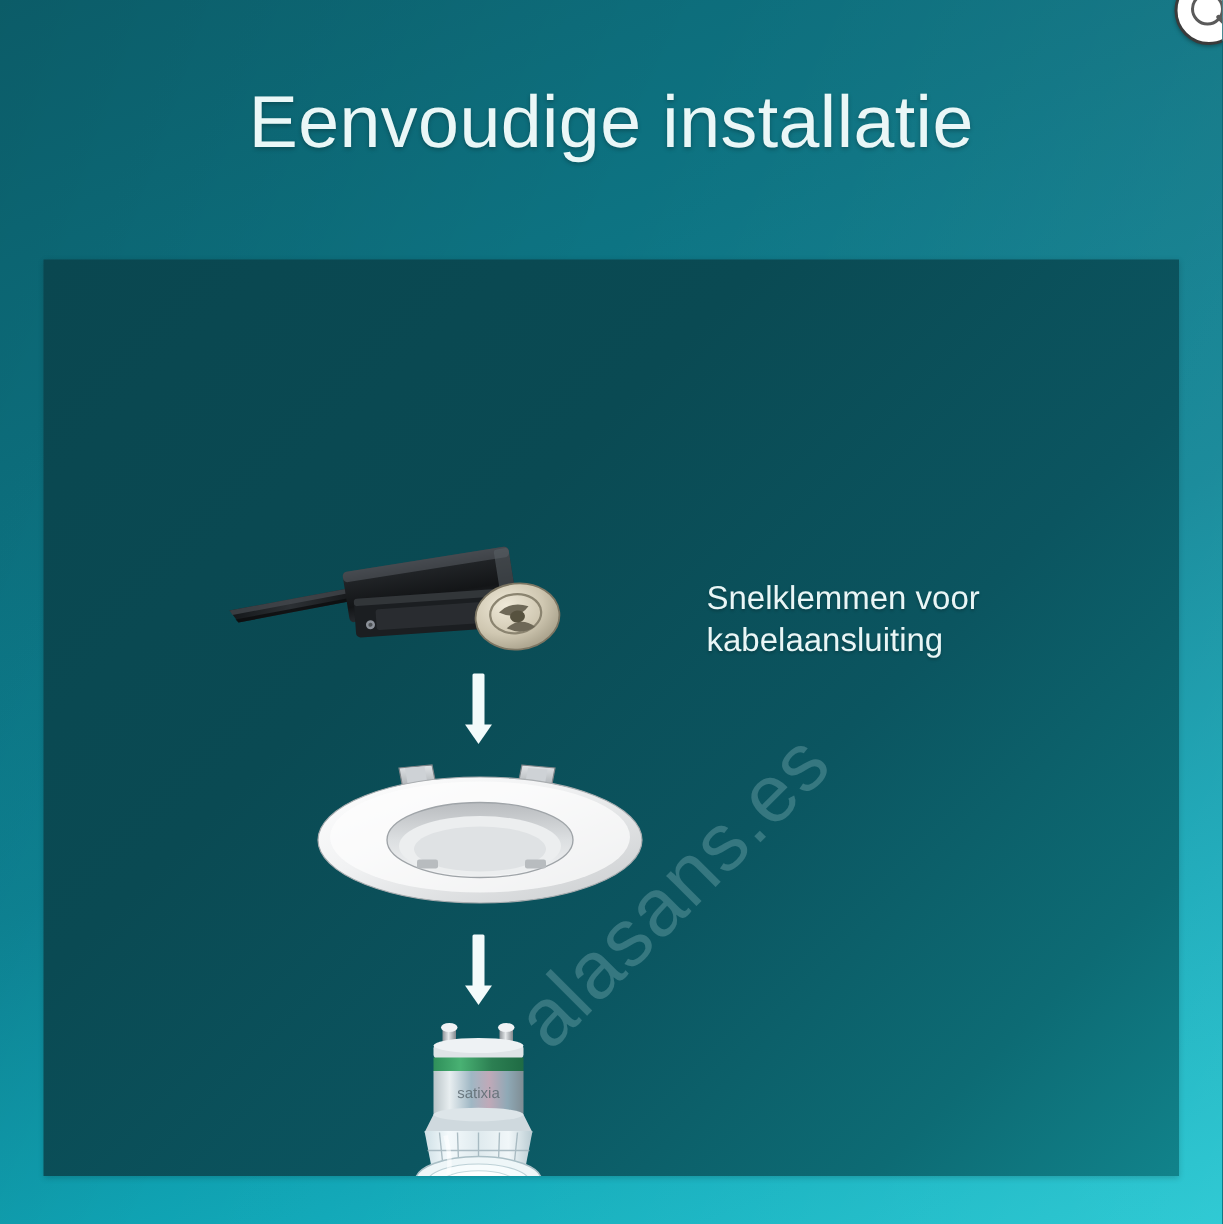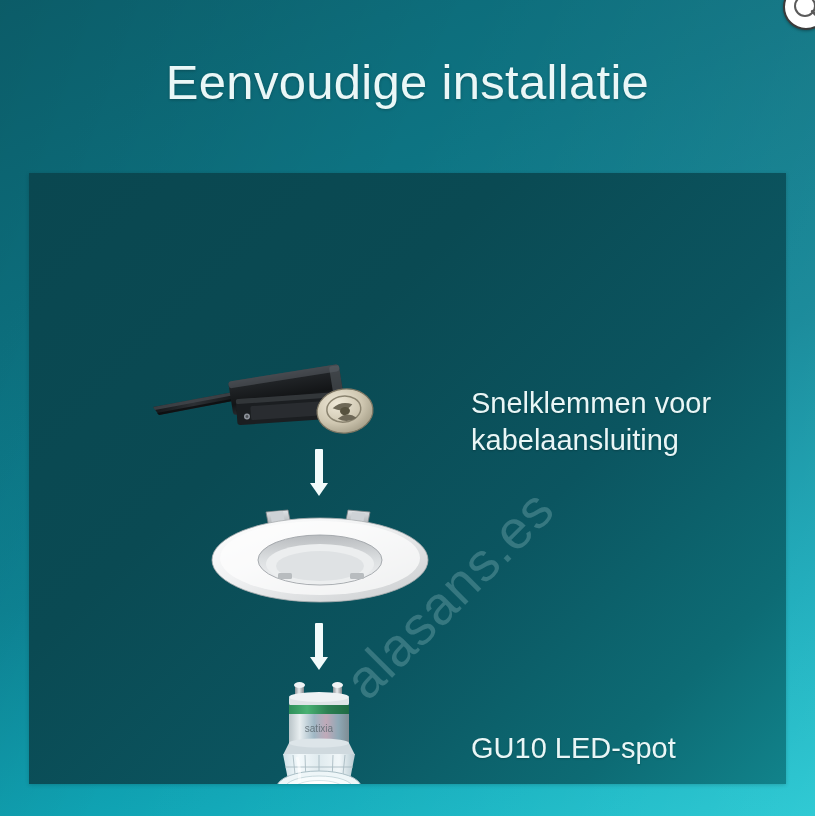--- a/index.html
+++ b/index.html
@@ -121,21 +121,21 @@
     white-space: nowrap;
     pointer-events: none;
     z-index: 3;
   }
 
   
   .step-label {
     position: absolute;
     left: 442px;
     color: #e9f6f6;
-    font-size: 29px;
+    font-size: 22px;
     font-weight: 400;
     line-height: 1.28;
     text-shadow: 0 1px 2px rgba(0,0,0,0.22);
     z-index: 4;
     white-space: pre-line;
   }
   .label-1 { top: 212px; }
   .label-2 { top: 371px; }
   .label-3 { top: 557px; }
 
@@ -377,16 +377,15 @@
         <ellipse cx="56" cy="110" rx="6" ry="2.4" fill="#e7f1f4"></ellipse>
 
         <path d="M34 76 q4 14 2 26" stroke="#ffffff" stroke-width="3" opacity="0.55" fill="none"></path>
       </svg>
     </div>
 
     <div class="step-label label-1">Snelklemmen voor
 kabelaansluiting</div>
 
 
-    <div class="step-label label-3">GU10 LED-spot</div>
 
   </div>
 </div>
 
 </body></html>

